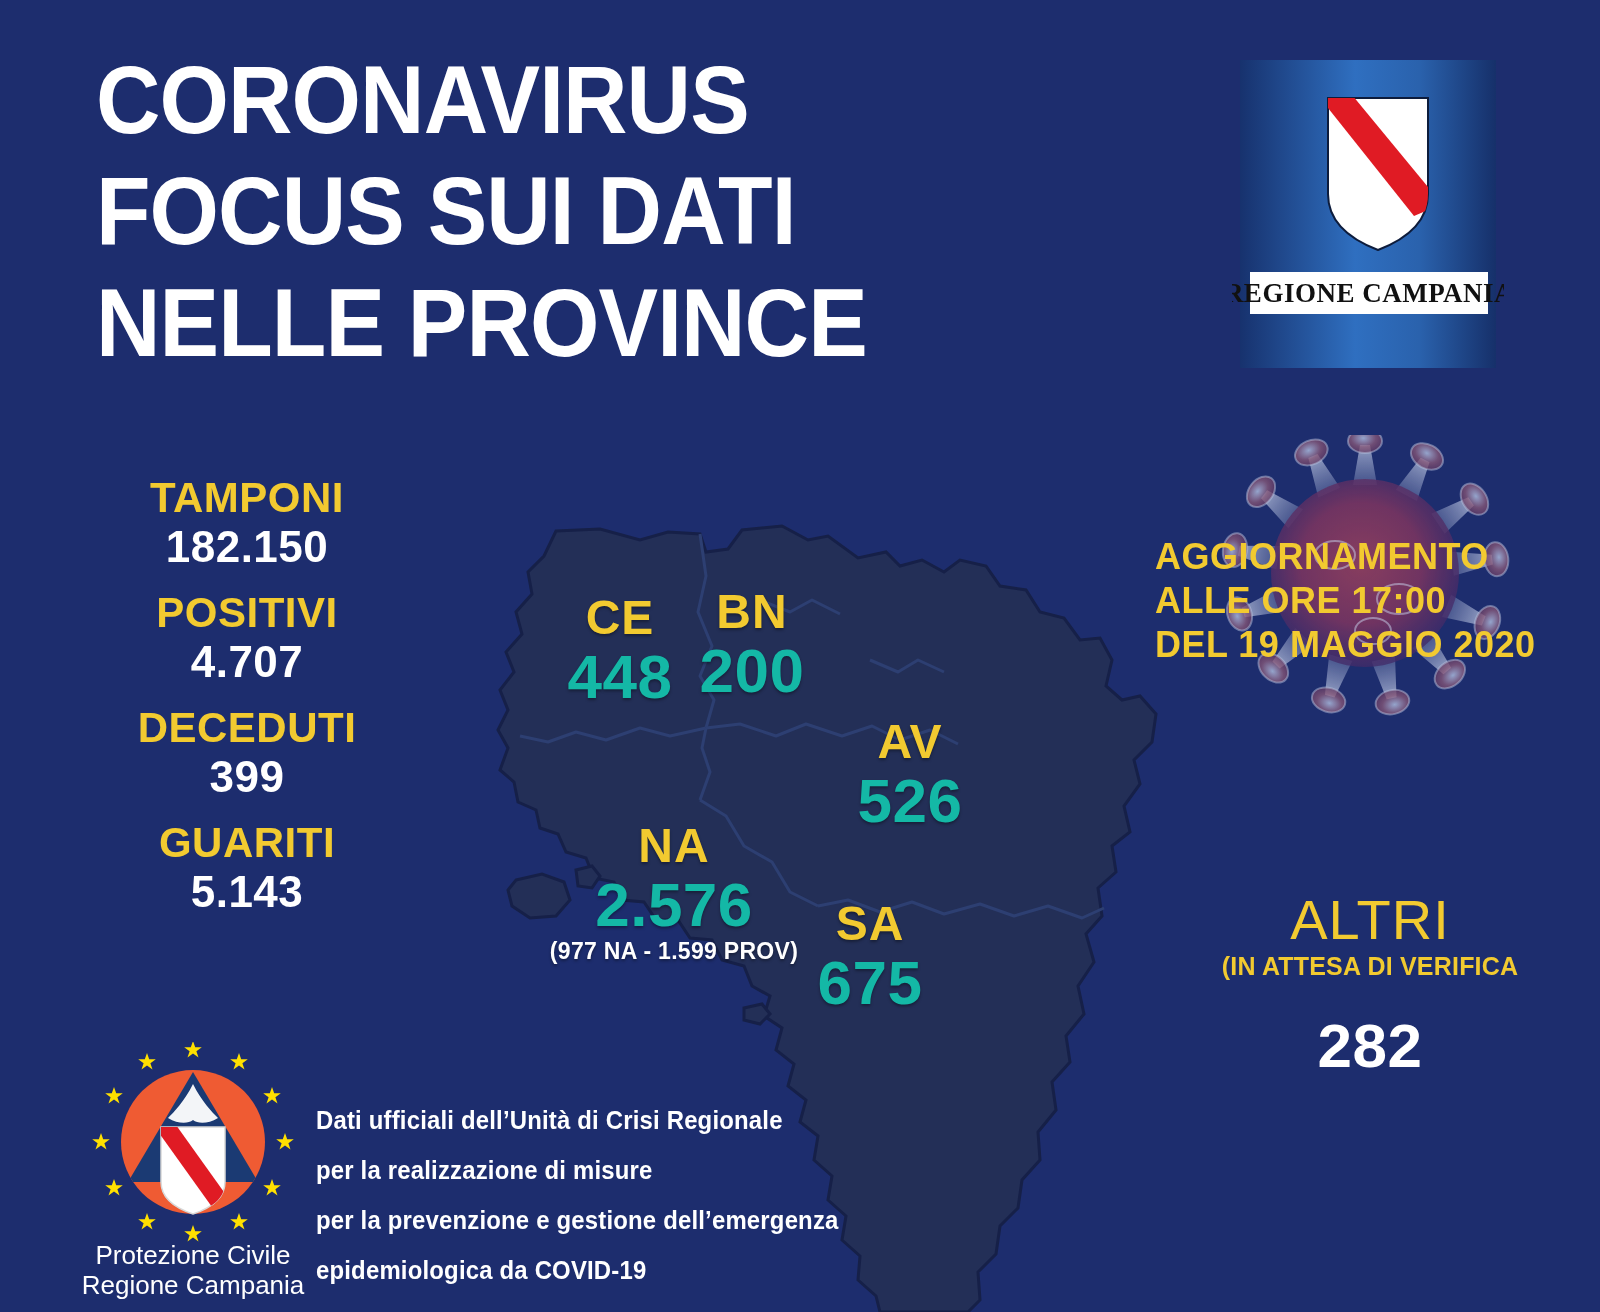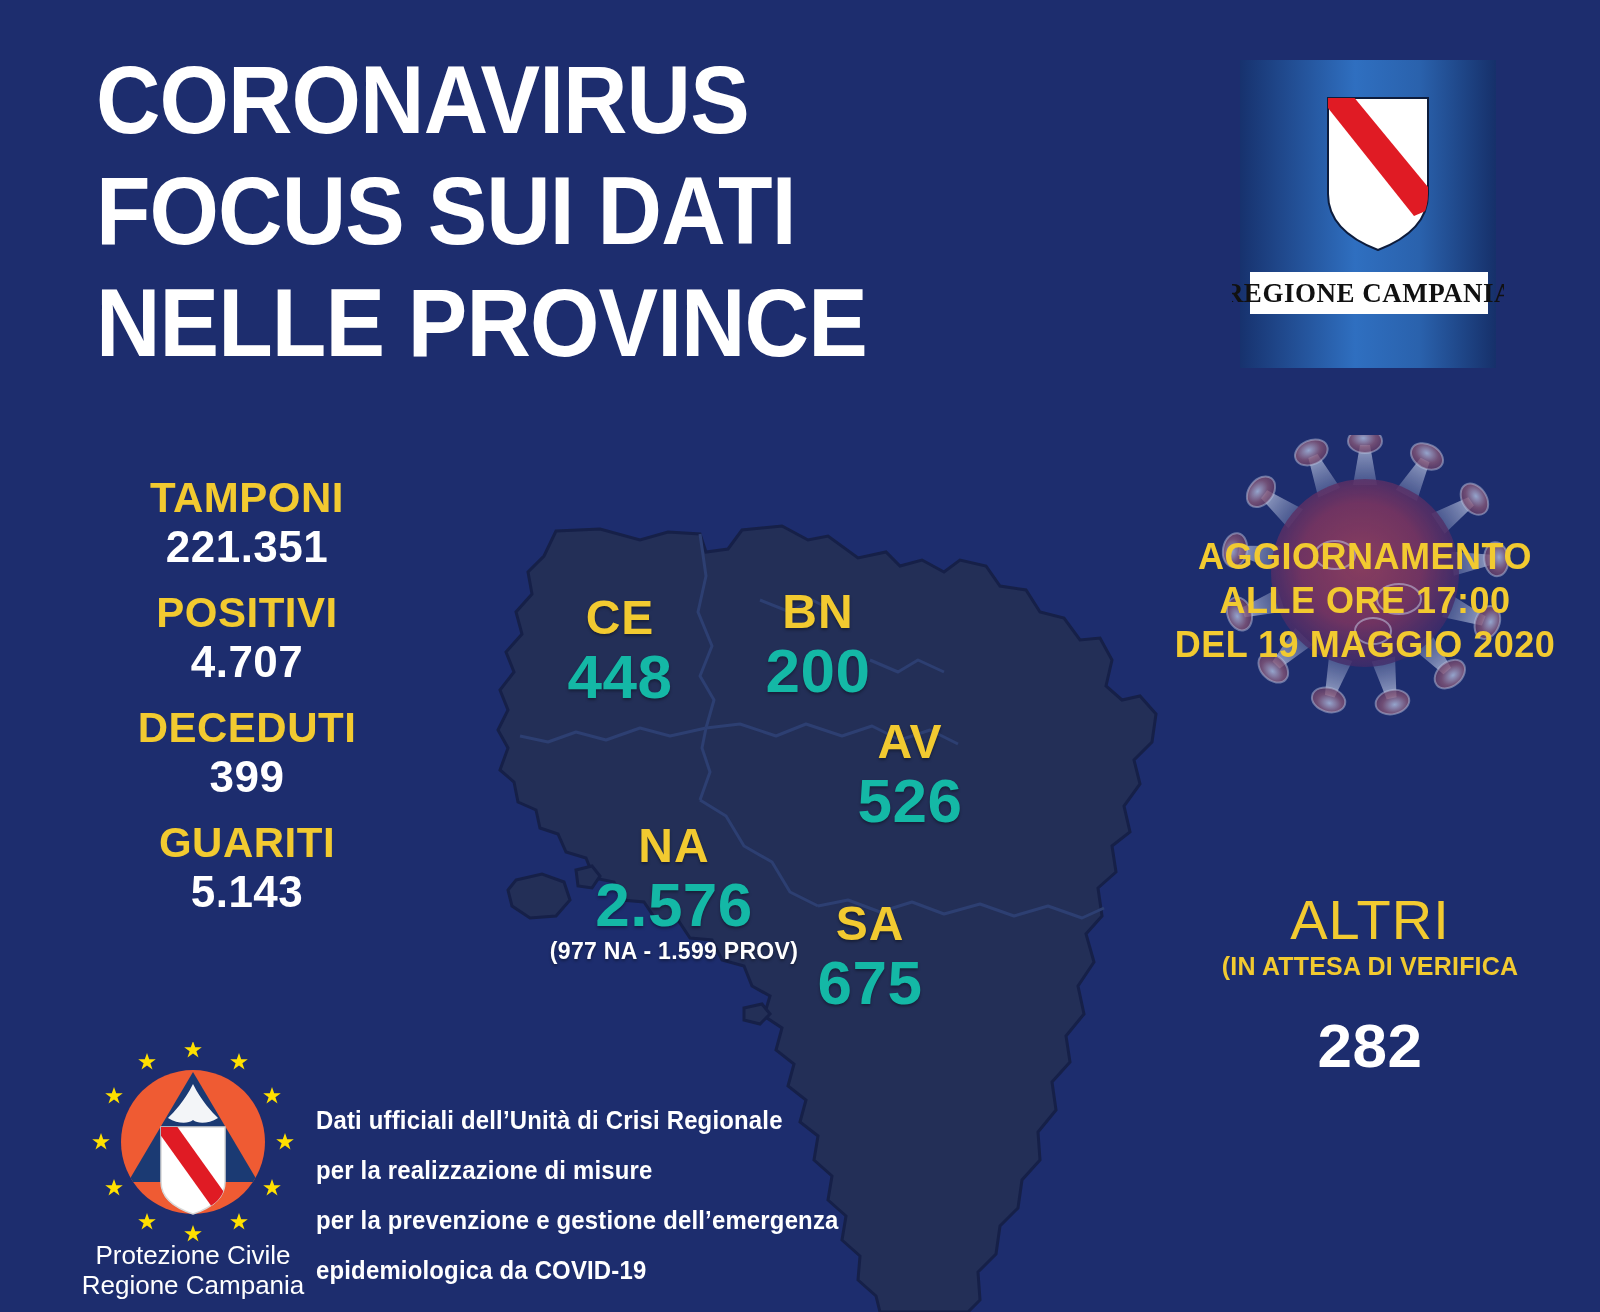--- a/index.html
+++ b/index.html
@@ -58,30 +58,30 @@
     color:#14b8a6;font-weight:bold;font-size:62px;line-height:1.12;
     letter-spacing:0.5px;
     text-shadow:0 2px 3px rgba(0,0,0,.35);
   }
   .prov .sub{
     color:#ffffff;font-weight:bold;font-size:23px;line-height:1.1;
     letter-spacing:0.3px;white-space:nowrap;
     text-shadow:0 2px 3px rgba(0,0,0,.35);
   }
   #prov-ce{left:540px;top:594px;width:160px;}
-  #prov-bn{left:738px;top:588px;width:160px;}
+  #prov-bn{left:672px;top:588px;width:160px;}
   #prov-av{left:830px;top:718px;width:160px;}
   #prov-na{left:544px;top:822px;width:260px;}
   #prov-sa{left:790px;top:900px;width:160px;}
 
   
   #update-box{position:absolute;left:1155px;top:435px;width:420px;height:285px;}
   #virus-svg{position:absolute;left:0;top:0;}
   #update-text{
-    position:absolute;left:0;top:100px;width:420px;text-align:center;
+    position:absolute;left:0;top:100px;width:420px;
     color:#f2ca30;font-weight:bold;font-size:36px;line-height:1.22;
     letter-spacing:0.5px;
   }
   #update-text div{white-space:nowrap;}
 
   
   #altri{
     position:absolute;left:1180px;top:892px;width:380px;text-align:center;
   }
   #altri .big{
@@ -175,21 +175,21 @@
     <path d="M96,44 L196,44 L196,140 C196,170 172,186 146,196 C120,186 96,170 96,140 Z" fill="#ffffff" stroke="#0d1c3c" stroke-width="2"></path>
     <g clip-path="url(#shieldClip)">
       <path d="M88,44 L116,36 L210,150 L182,162 Z" fill="#e01b24"></path>
     </g>
     <rect x="18" y="218" width="238" height="42" fill="#ffffff"></rect>
     <text x="137" y="248" text-anchor="middle" font-family="'Liberation Serif', serif" font-weight="bold" font-size="27" fill="#111111" letter-spacing="0.5">REGIONE CAMPANIA</text>
   </svg>
 
   <div id="stats">
     <div class="stat-label">TAMPONI</div>
-    <div class="stat-value">221.351</div>
+    <div class="stat-value">182.150</div>
     <div class="stat-label">POSITIVI</div>
     <div class="stat-value">4.707</div>
     <div class="stat-label">DECEDUTI</div>
     <div class="stat-value">399</div>
     <div class="stat-label">GUARITI</div>
     <div class="stat-value">5.143</div>
   </div>
 
   <div class="prov" id="prov-ce">
     <div class="code">CE</div>

